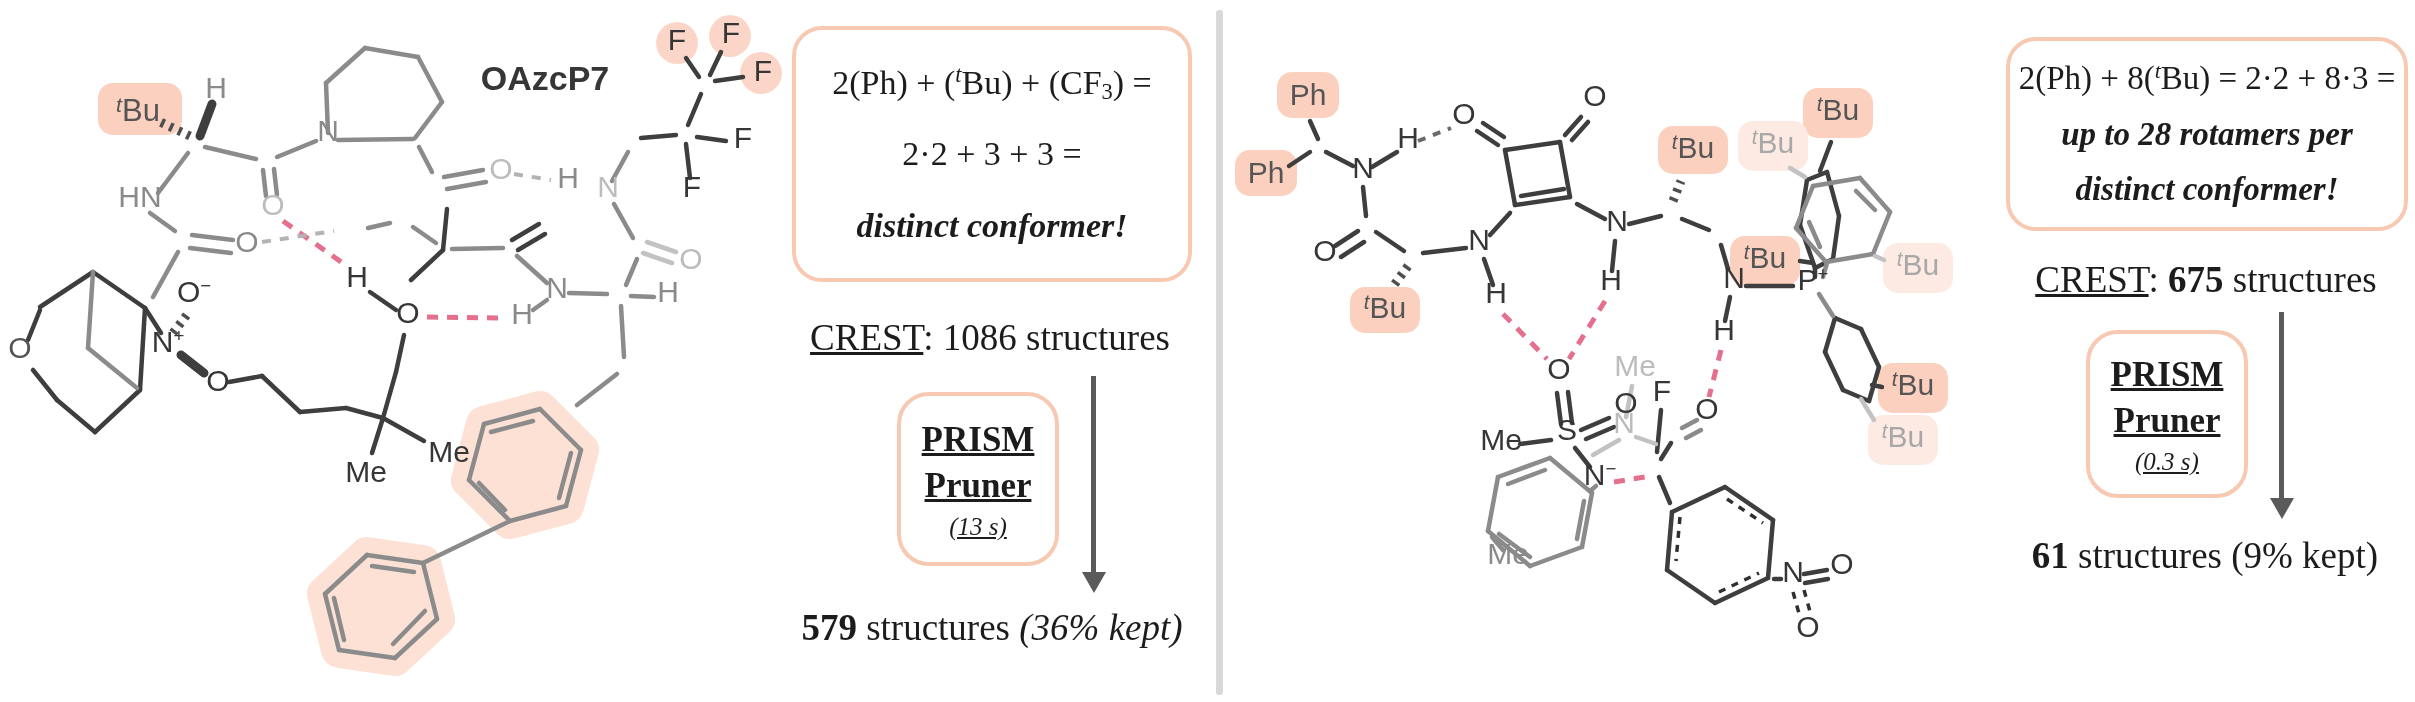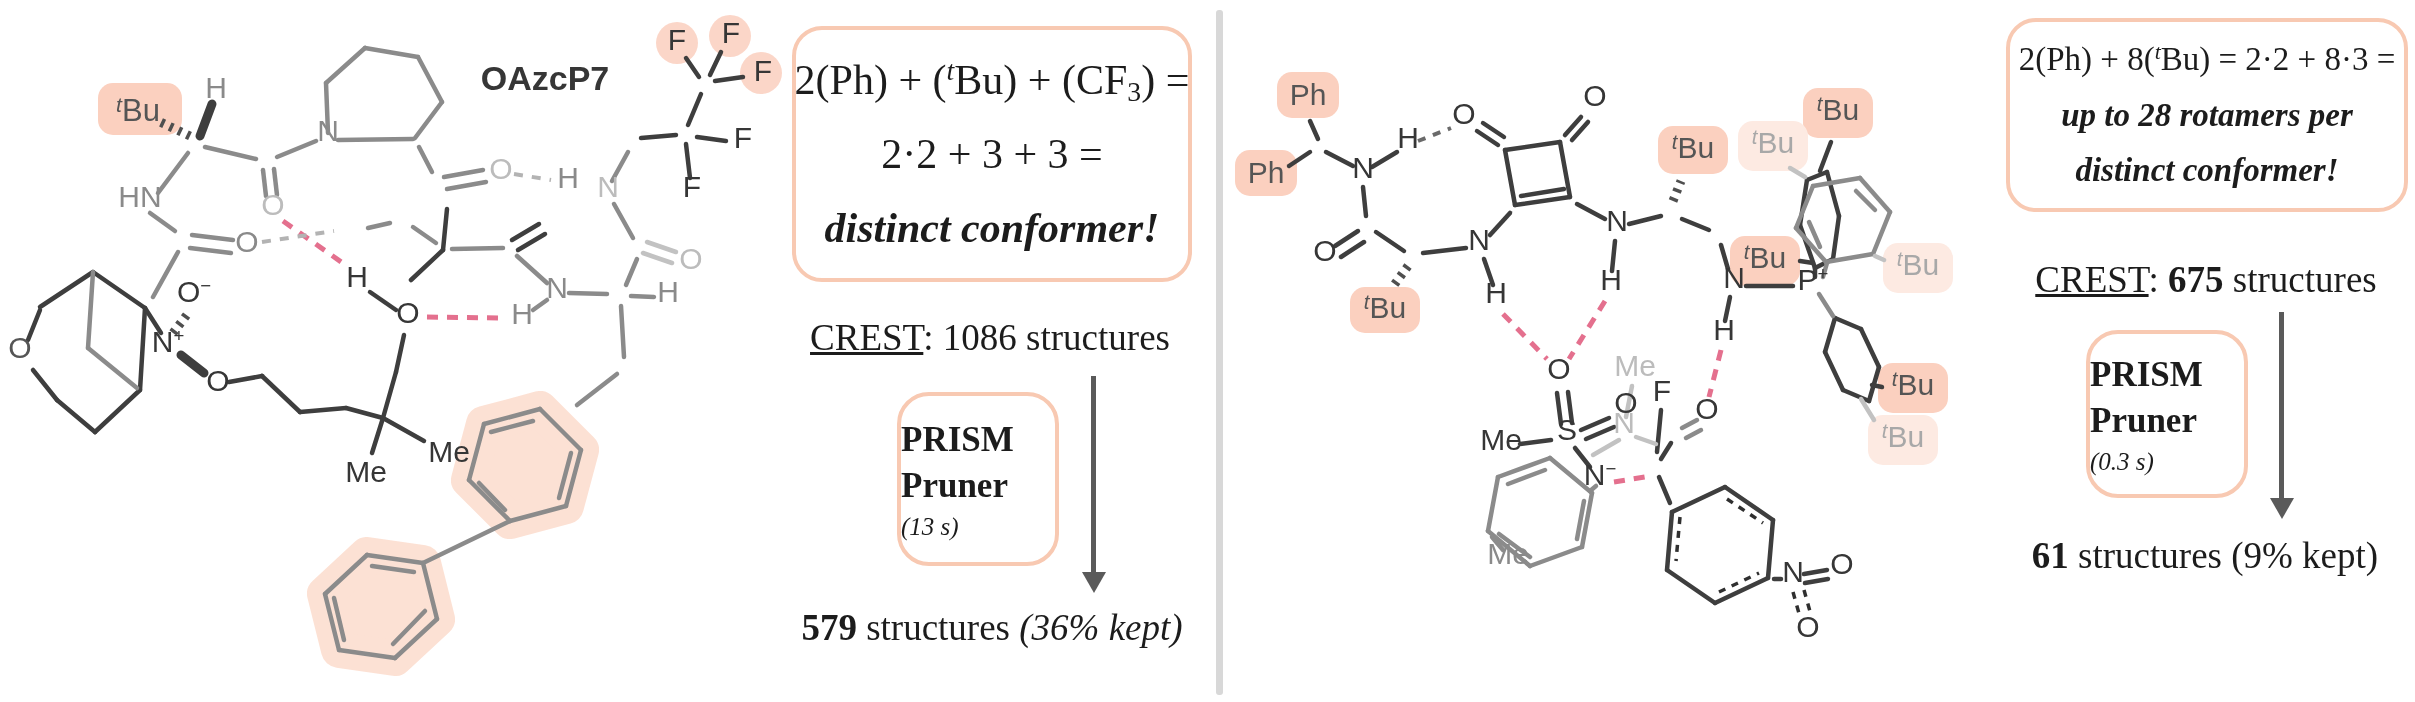--- a/index.html
+++ b/index.html
@@ -5,27 +5,27 @@
   html,body{margin:0;padding:0;background:#ffffff;}
   .stage{position:relative;width:2415px;height:702px;background:#ffffff;overflow:hidden;
          font-family:"Liberation Serif",serif;color:#1c1c1c;}
   .mol-svg{position:absolute;top:0;}
   #mol-left{left:0;}
   #mol-right{left:1215px;}
   .divider{position:absolute;left:1216px;top:10px;width:7px;height:685px;background:#d8d8d8;border-radius:3px;}
   .callout{position:absolute;border:4px solid #f8c9b2;border-radius:30px;background:#fff;
            display:flex;flex-direction:column;justify-content:space-evenly;align-items:center;
            white-space:nowrap;}
-  #callout-left{left:792px;top:26px;width:392px;height:248px;font-size:42px;}
-  #callout-right{left:2006px;top:18px;width:394px;height:186px;font-size:33px;}
+  #callout-left{left:792px;top:26px;width:392px;height:248px;font-size:34px;}
+  #callout-right{left:2006px;top:37px;width:394px;height:186px;font-size:33px;}
   .crest-line{position:absolute;text-align:center;font-size:37px;white-space:nowrap;}
   #crest-left{left:780px;top:316px;width:420px;}
   #crest-right{left:2000px;top:258px;width:412px;}
   .pruner{position:absolute;border:4px solid #f8c9b2;border-radius:32px;background:#fff;
-          display:flex;flex-direction:column;justify-content:center;align-items:flex-start;}
+          display:flex;flex-direction:column;justify-content:center;align-items:center;text-decoration:underline;}
   #pruner-left{left:897px;top:392px;width:154px;height:166px;}
   #pruner-right{left:2086px;top:330px;width:154px;height:160px;}
   .pruner .pl{font-weight:bold;font-size:35px;line-height:1.3;}
   .pruner .pt{font-style:italic;font-size:25px;margin-top:5px;}
   .result-line{position:absolute;text-align:center;font-size:37px;white-space:nowrap;}
   #result-left{left:772px;top:606px;width:440px;}
   #result-right{left:1993px;top:534px;width:424px;}
   .arrow{position:absolute;width:5px;background:#5a5a5a;}
   .arrow::after{content:"";position:absolute;bottom:-19px;left:-9.5px;
                 border:12px solid transparent;border-bottom:0;border-top:21px solid #5a5a5a;}

